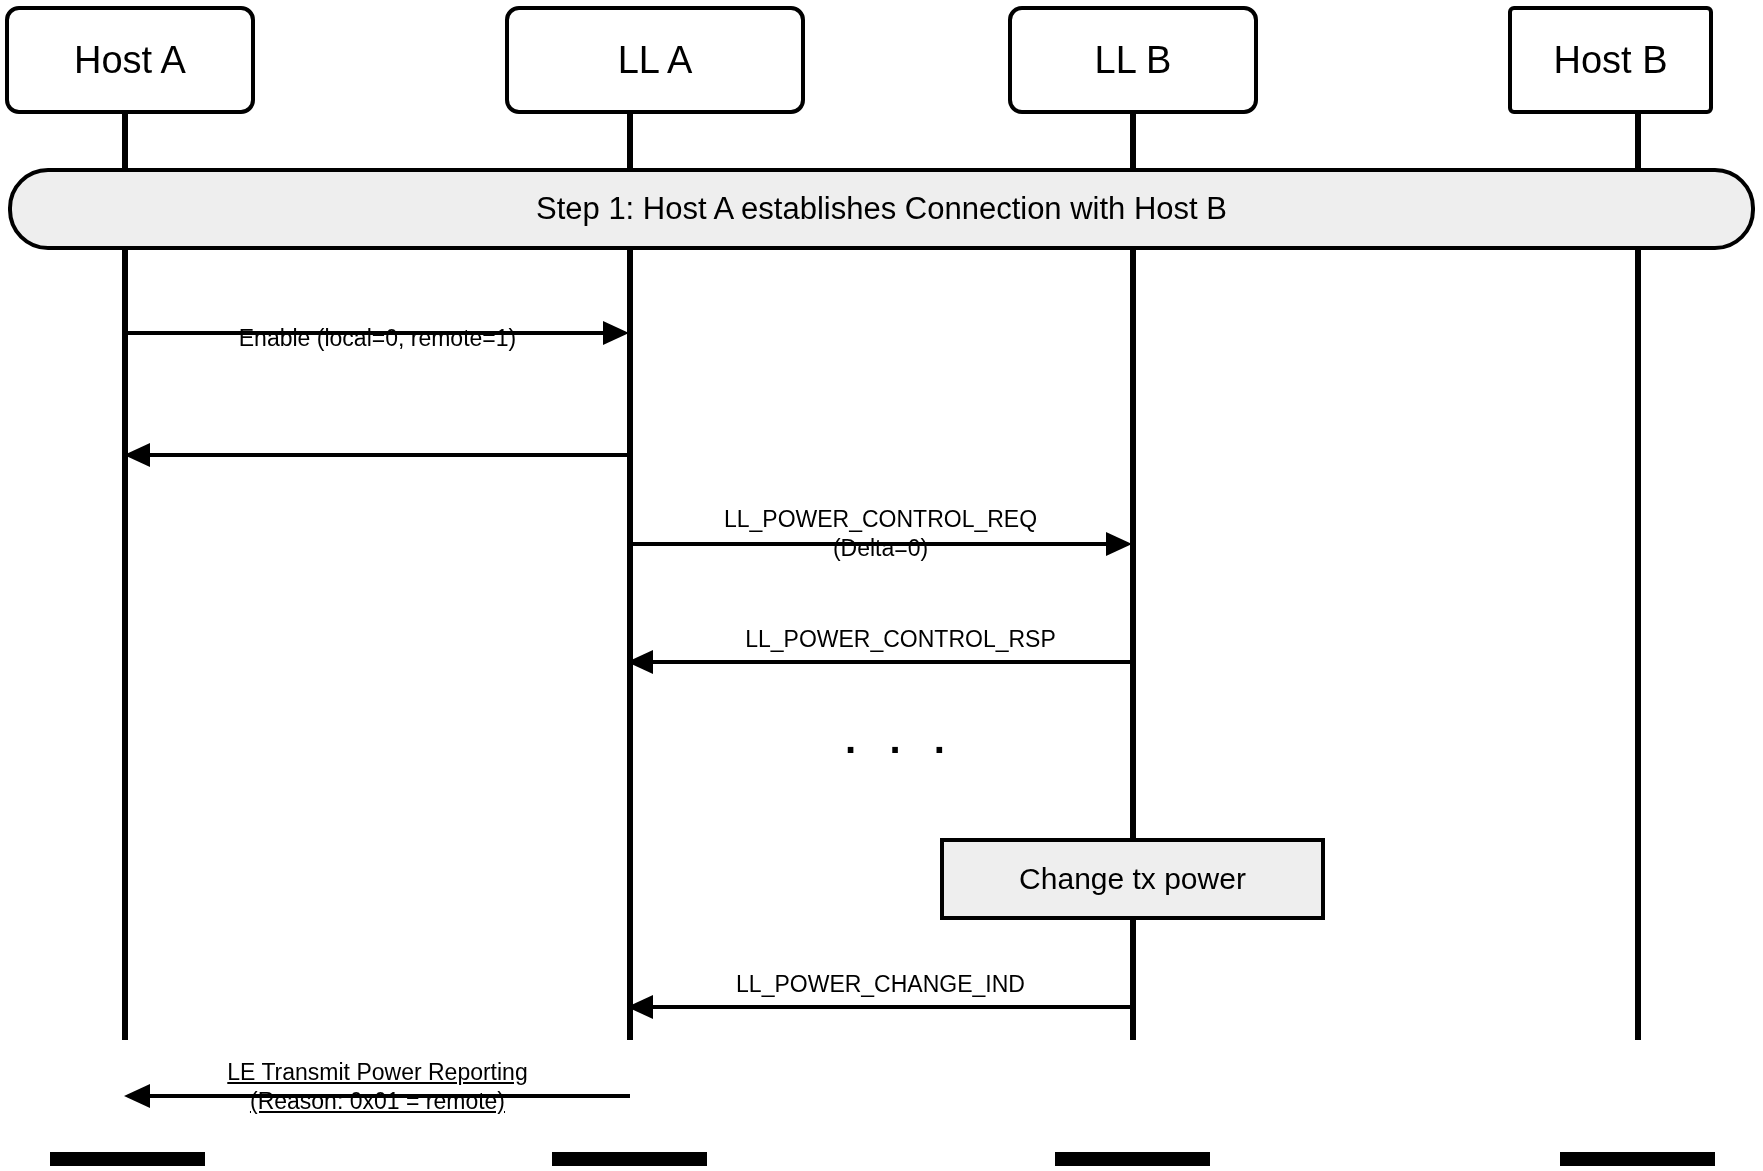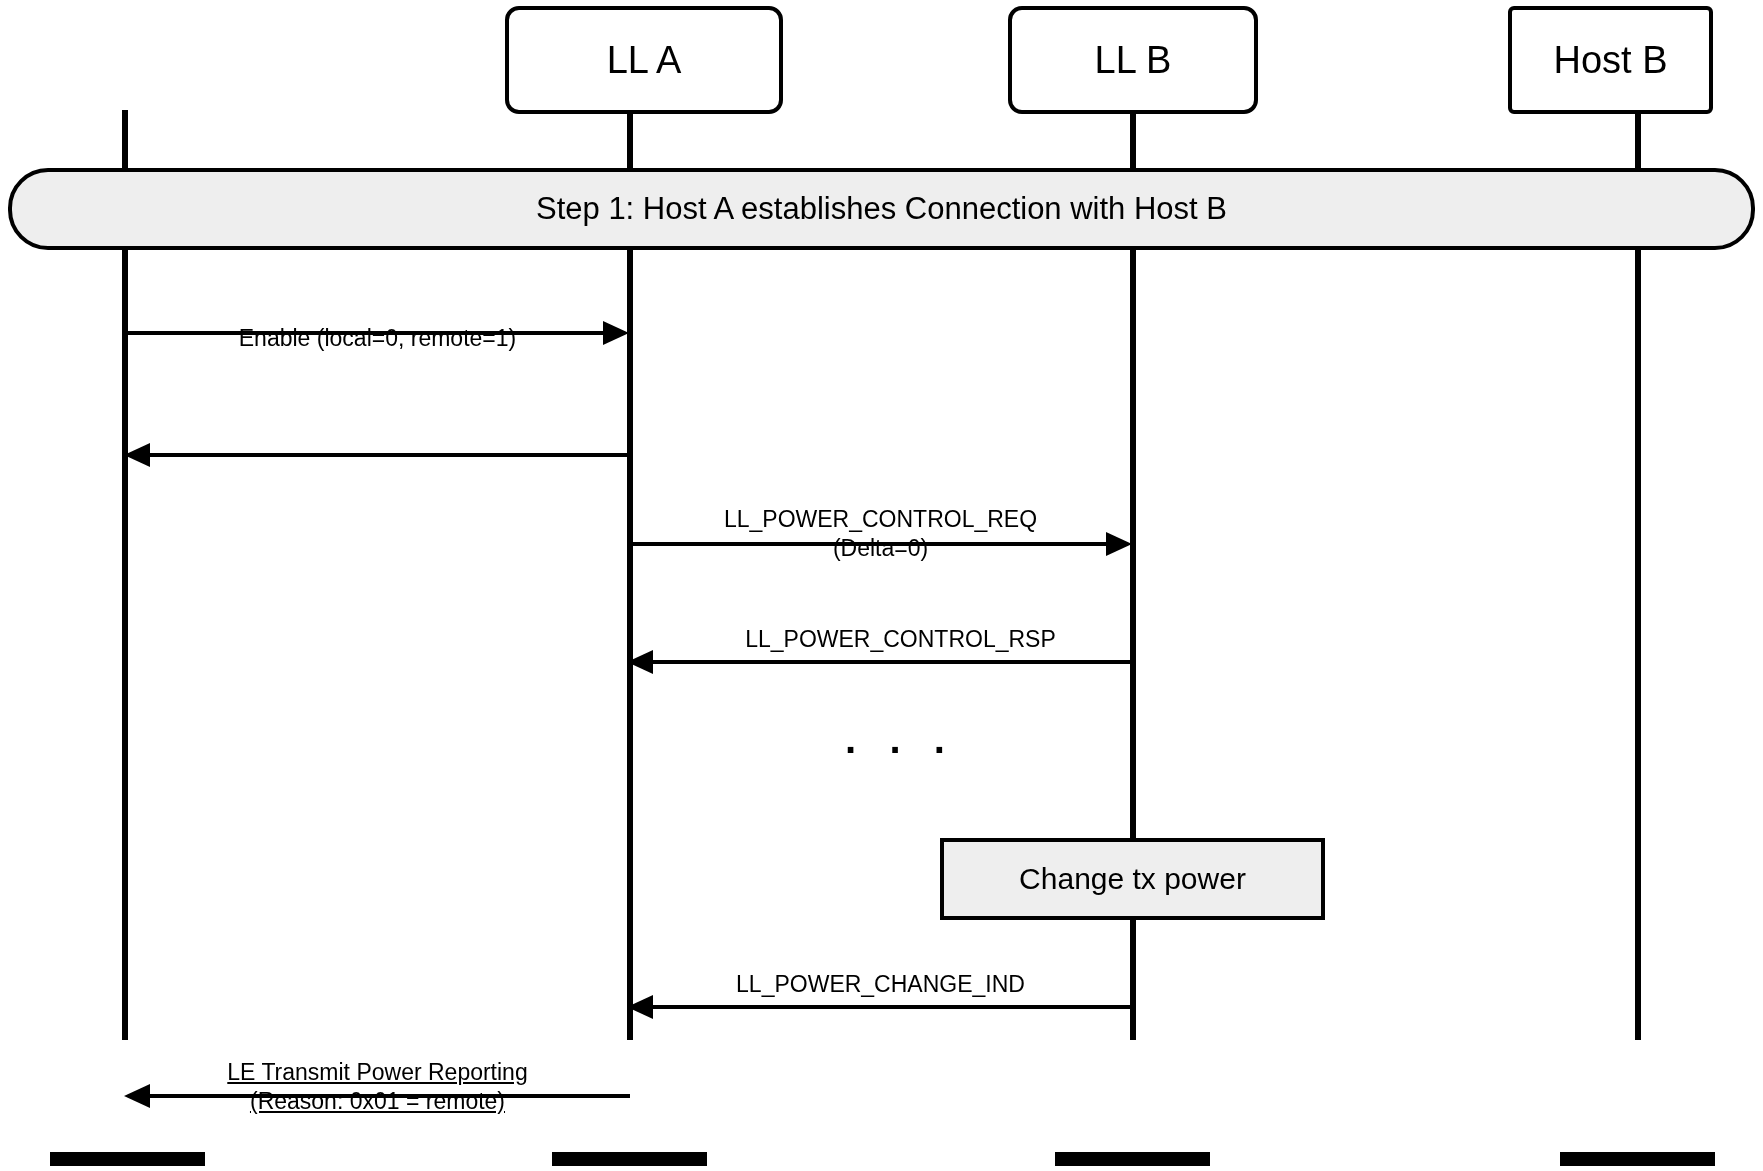--- a/index.html
+++ b/index.html
@@ -104,21 +104,24 @@
 </head>
 <body>
 
 <div id="canvas">
 
   <div class="lifeline-line" style="left:122px; top:110px; height:930px;"></div>
   <div class="lifeline-line" style="left:627px; top:110px; height:930px;"></div>
   <div class="lifeline-line" style="left:1130px; top:110px; height:930px;"></div>
   <div class="lifeline-line" style="left:1635px; top:110px; height:930px;"></div>
 
-  <div class="lifeline-head" style="left:505px; top:6px; width:278px; height:108px;">
+  <div class="lifeline-head" style="left:5px; top:6px; width:250px; height:108px;">
+    <span>Host A</span>
+  </div>
+  <div class="lifeline-head" style="left:505px; top:6px; width:300px; height:108px;">
     <span>LL A</span>
   </div>
   <div class="lifeline-head" style="left:1008px; top:6px; width:250px; height:108px;">
     <span>LL B</span>
   </div>
   <div class="lifeline-head" style="left:1508px; top:6px; width:205px; height:108px;border-radius:6px;">
     <span>Host B</span>
   </div>
 
   <div class="step-band" style="left:8px; top:168px; width:1747px; height:82px;">

